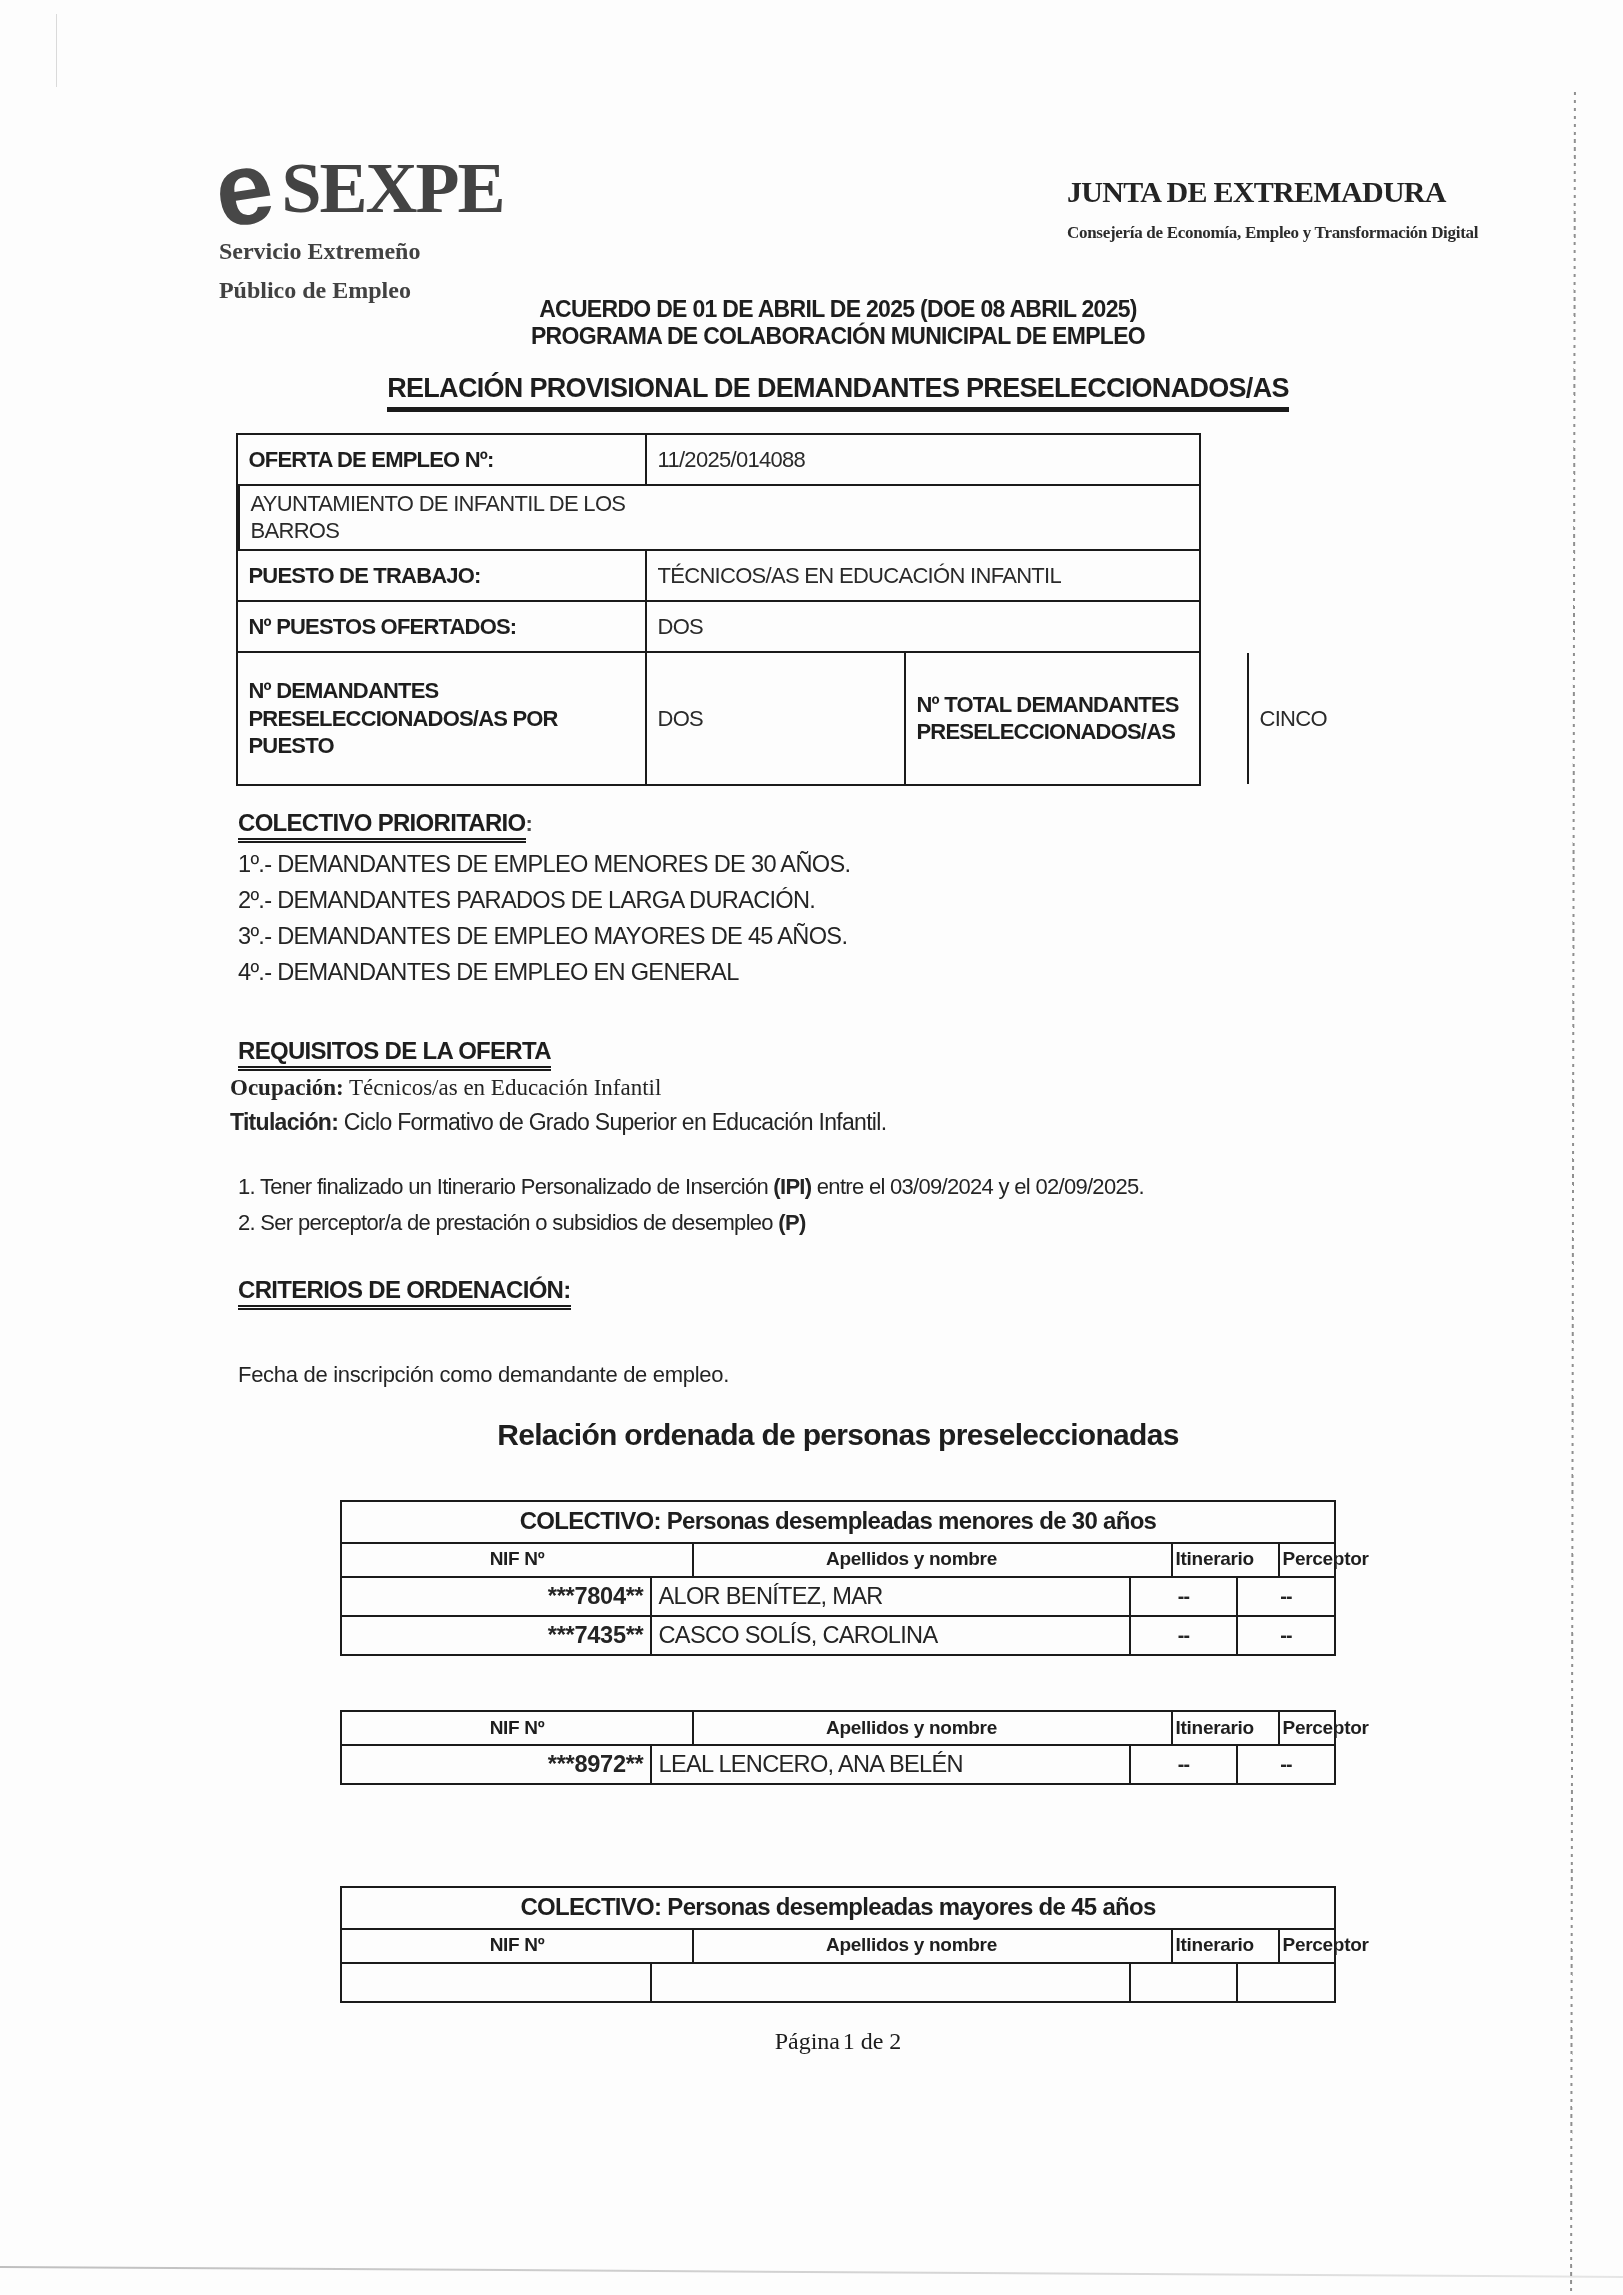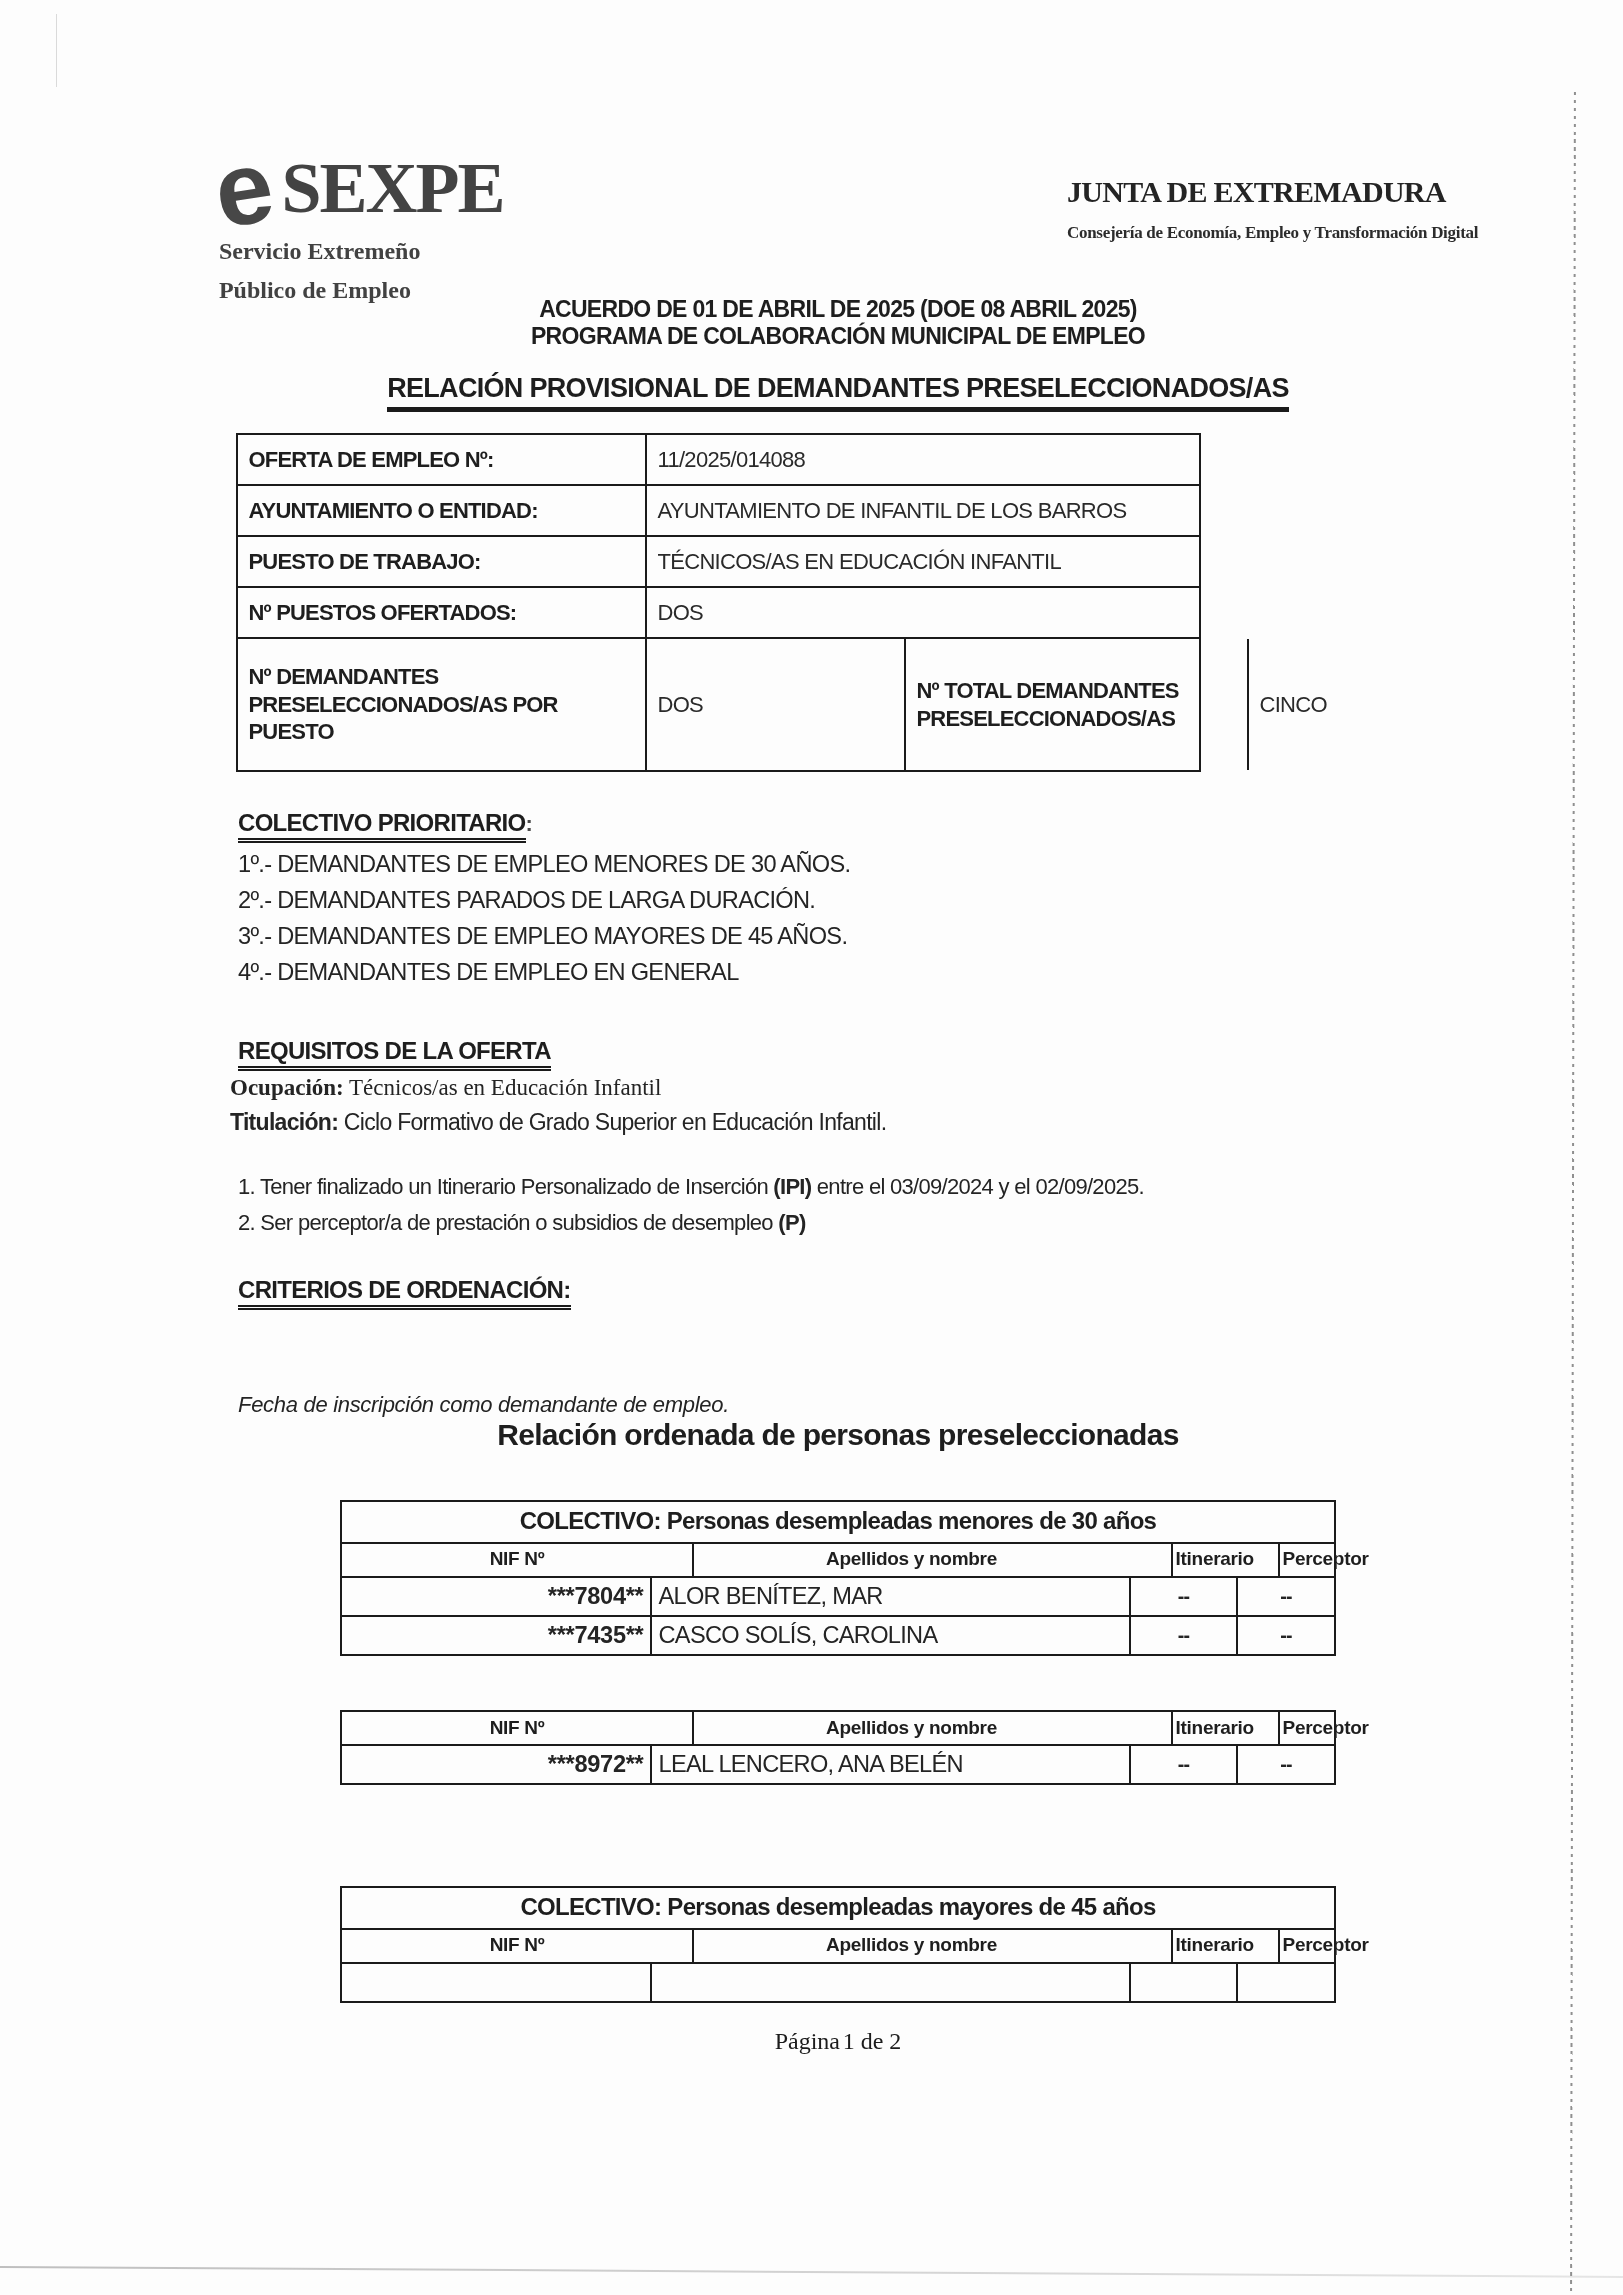--- a/index.html
+++ b/index.html
@@ -114,21 +114,20 @@
   <div class="doc-title-wrap">
     <span class="doc-title">RELACIÓN PROVISIONAL DE DEMANDANTES PRESELECCIONADOS/AS</span>
   </div>
 
   <div id="offer-table">
     <div class="orow">
       <div class="cell label">OFERTA DE EMPLEO Nº:</div>
       <div class="cell value">11/2025/014088</div>
     </div>
     <div class="orow">
-      <div class="cell label">AYUNTAMIENTO O ENTIDAD:</div>
       <div class="cell value">AYUNTAMIENTO DE INFANTIL DE LOS BARROS</div>
     </div>
     <div class="orow">
       <div class="cell label">PUESTO DE TRABAJO:</div>
       <div class="cell value">TÉCNICOS/AS EN EDUCACIÓN INFANTIL</div>
     </div>
     <div class="orow">
       <div class="cell label">Nº PUESTOS OFERTADOS:</div>
       <div class="cell value">DOS</div>
     </div>
@@ -162,21 +161,21 @@
   <div class="num-item" style="top:1174px;">
     <span>1. Tener finalizado un Itinerario Personalizado de Inserción </span><span class="lbl-b">(IPI)</span><span> entre el 03/09/2024 y el 02/09/2025.</span>
   </div>
   <div class="num-item" style="top:1210px;">
     <span>2. Ser perceptor/a de prestación o subsidios de desempleo </span><span class="lbl-b">(P)</span><span></span>
   </div>
 
   <div class="abs" style="left:238px;top:1276px;">
     <span class="sec-title">CRITERIOS DE ORDENACIÓN:</span>
   </div>
-  <div class="num-item" style="top:1392px;letter-spacing:-0.3px;font-style:italic;">Fecha de inscripción como demandante de empleo.</div>
+  <div class="num-item" style="top:1362px;letter-spacing:-0.3px;">Fecha de inscripción como demandante de empleo.</div>
 
   <div class="list-heading">Relación ordenada de personas preseleccionadas</div>
 
   <div class="ctable" style="top:1500px;">
     <div class="ttl">COLECTIVO: Personas desempleadas menores de 30 años</div>
     <div class="chead">
       <div class="hc">NIF Nº</div>
       <div class="hc">Apellidos y nombre</div>
       <div class="hc">Itinerario</div>
       <div class="hc">Perceptor</div>

